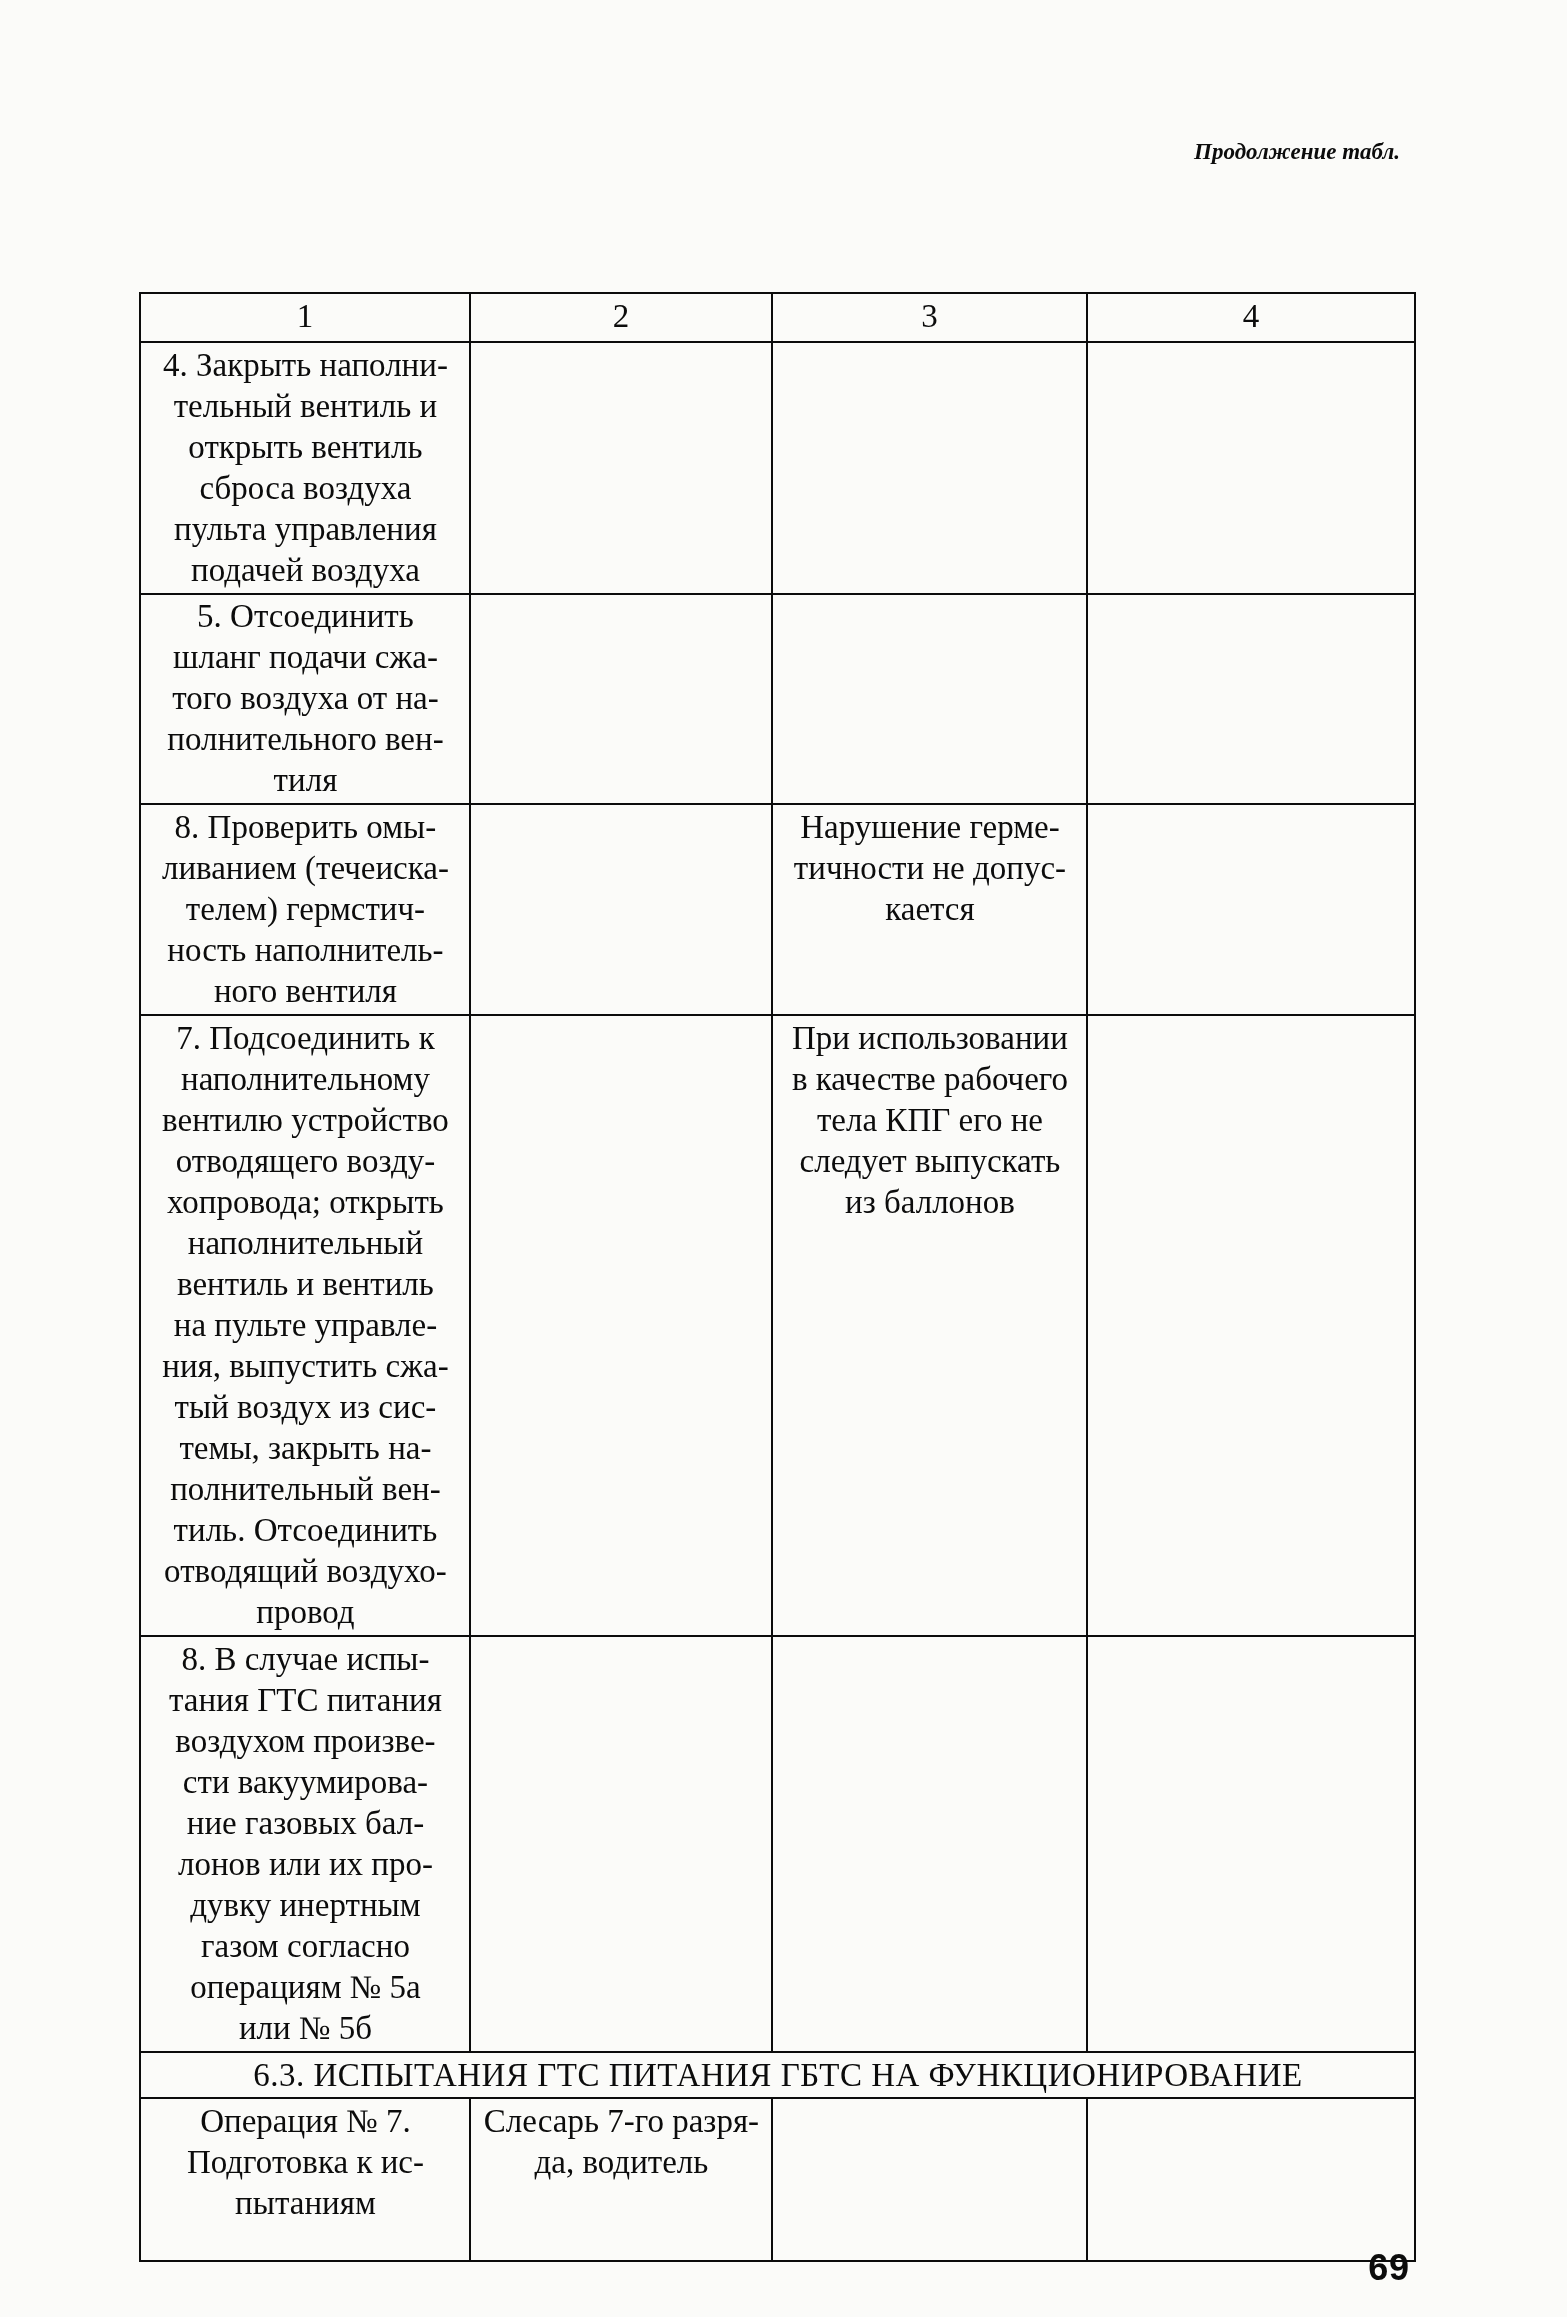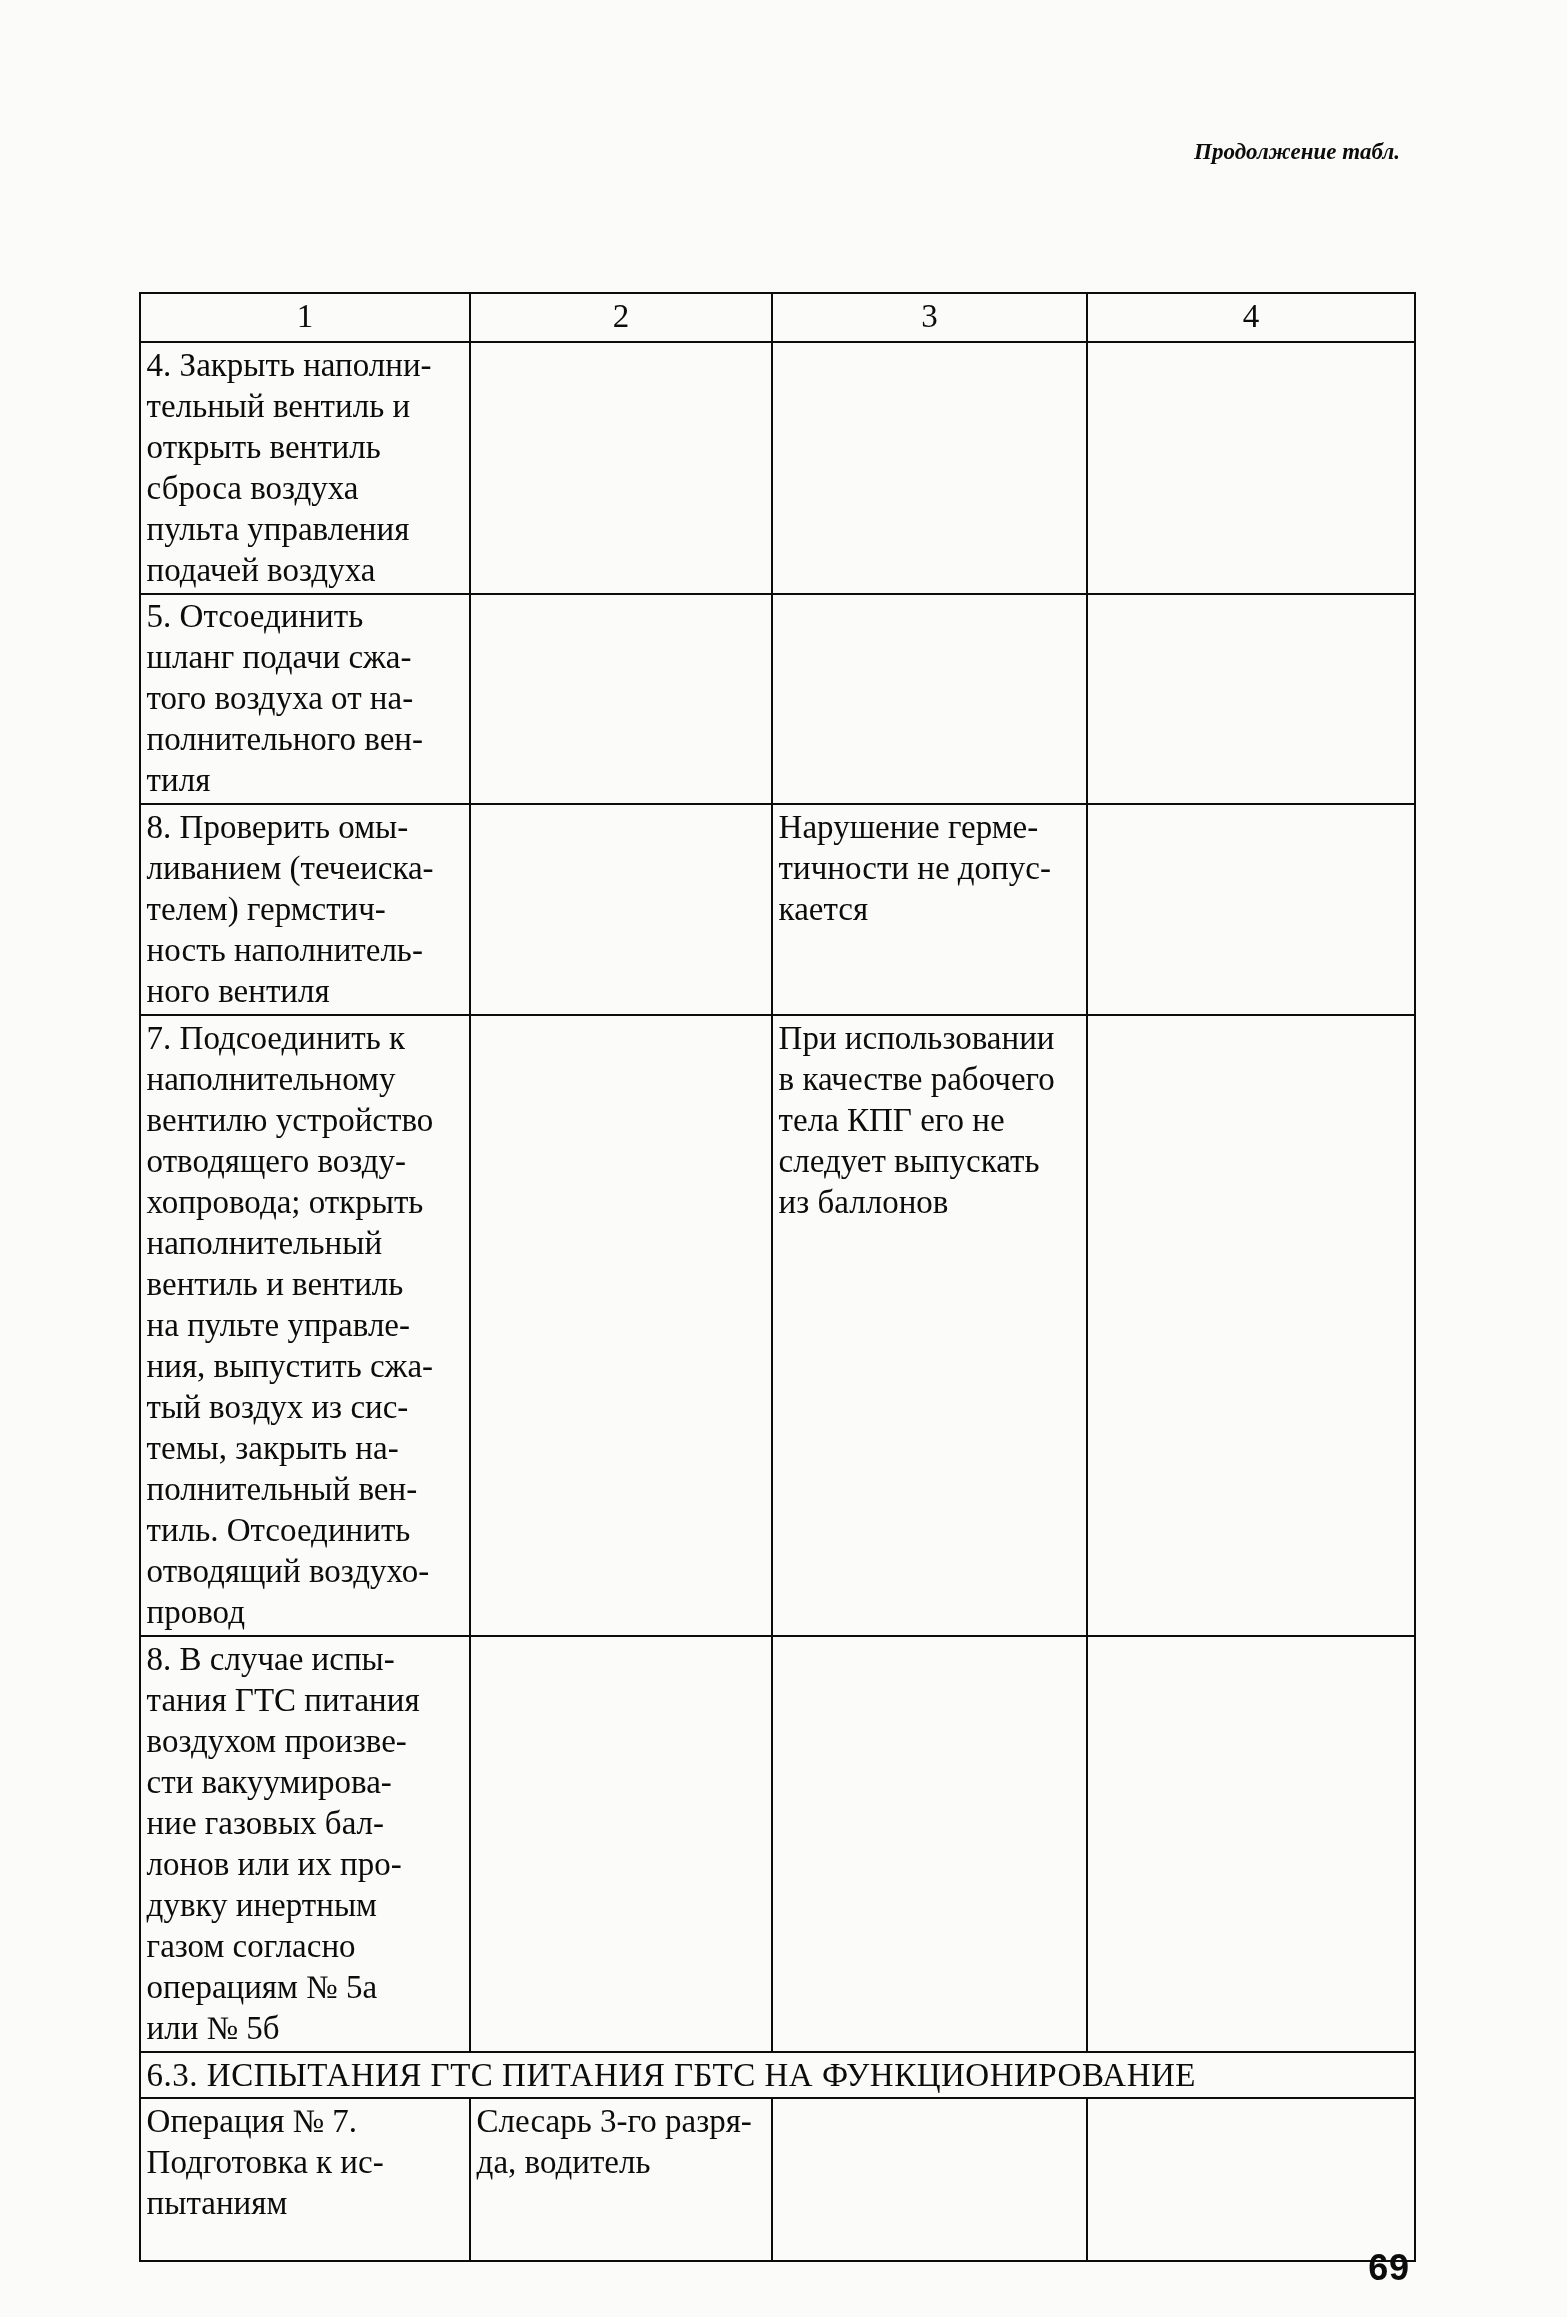--- a/index.html
+++ b/index.html
@@ -27,21 +27,21 @@
     table-layout:fixed;
   }
   table.main td, table.main th{
     border:2.8px solid #0c0c0c;
     vertical-align:top;
     padding:1.9px 4.7px 1.9px 5.6px;
     font-size:33px;
     line-height:41px;
     white-space:pre-line;
     font-weight:normal;
-    text-align:left;
+    text-align:center;
     overflow:hidden;
   }
   table.main th{
     text-align:center;
     padding:1.9px 0;
     height:43px;
     white-space:normal;
   }
   td.bold, .section-header{
     font-weight:bold;
@@ -163,21 +163,21 @@
       </tr>
 
       <tr>
         <td class="section-header" colspan="4">6.3. ИСПЫТАНИЯ ГТС ПИТАНИЯ ГБТС НА ФУНКЦИОНИРОВАНИЕ</td>
       </tr>
 
       <tr class="final-row">
         <td class="bold">Операция № 7.
 Подготовка к ис-
 пытаниям</td>
-        <td>Слесарь 3-го разря-
+        <td>Слесарь 7-го разря-
 да, водитель</td>
         <td></td>
         <td></td>
       </tr>
     </tbody>
   </table>
 
   <div class="page-number">69</div>
 
 </div>

